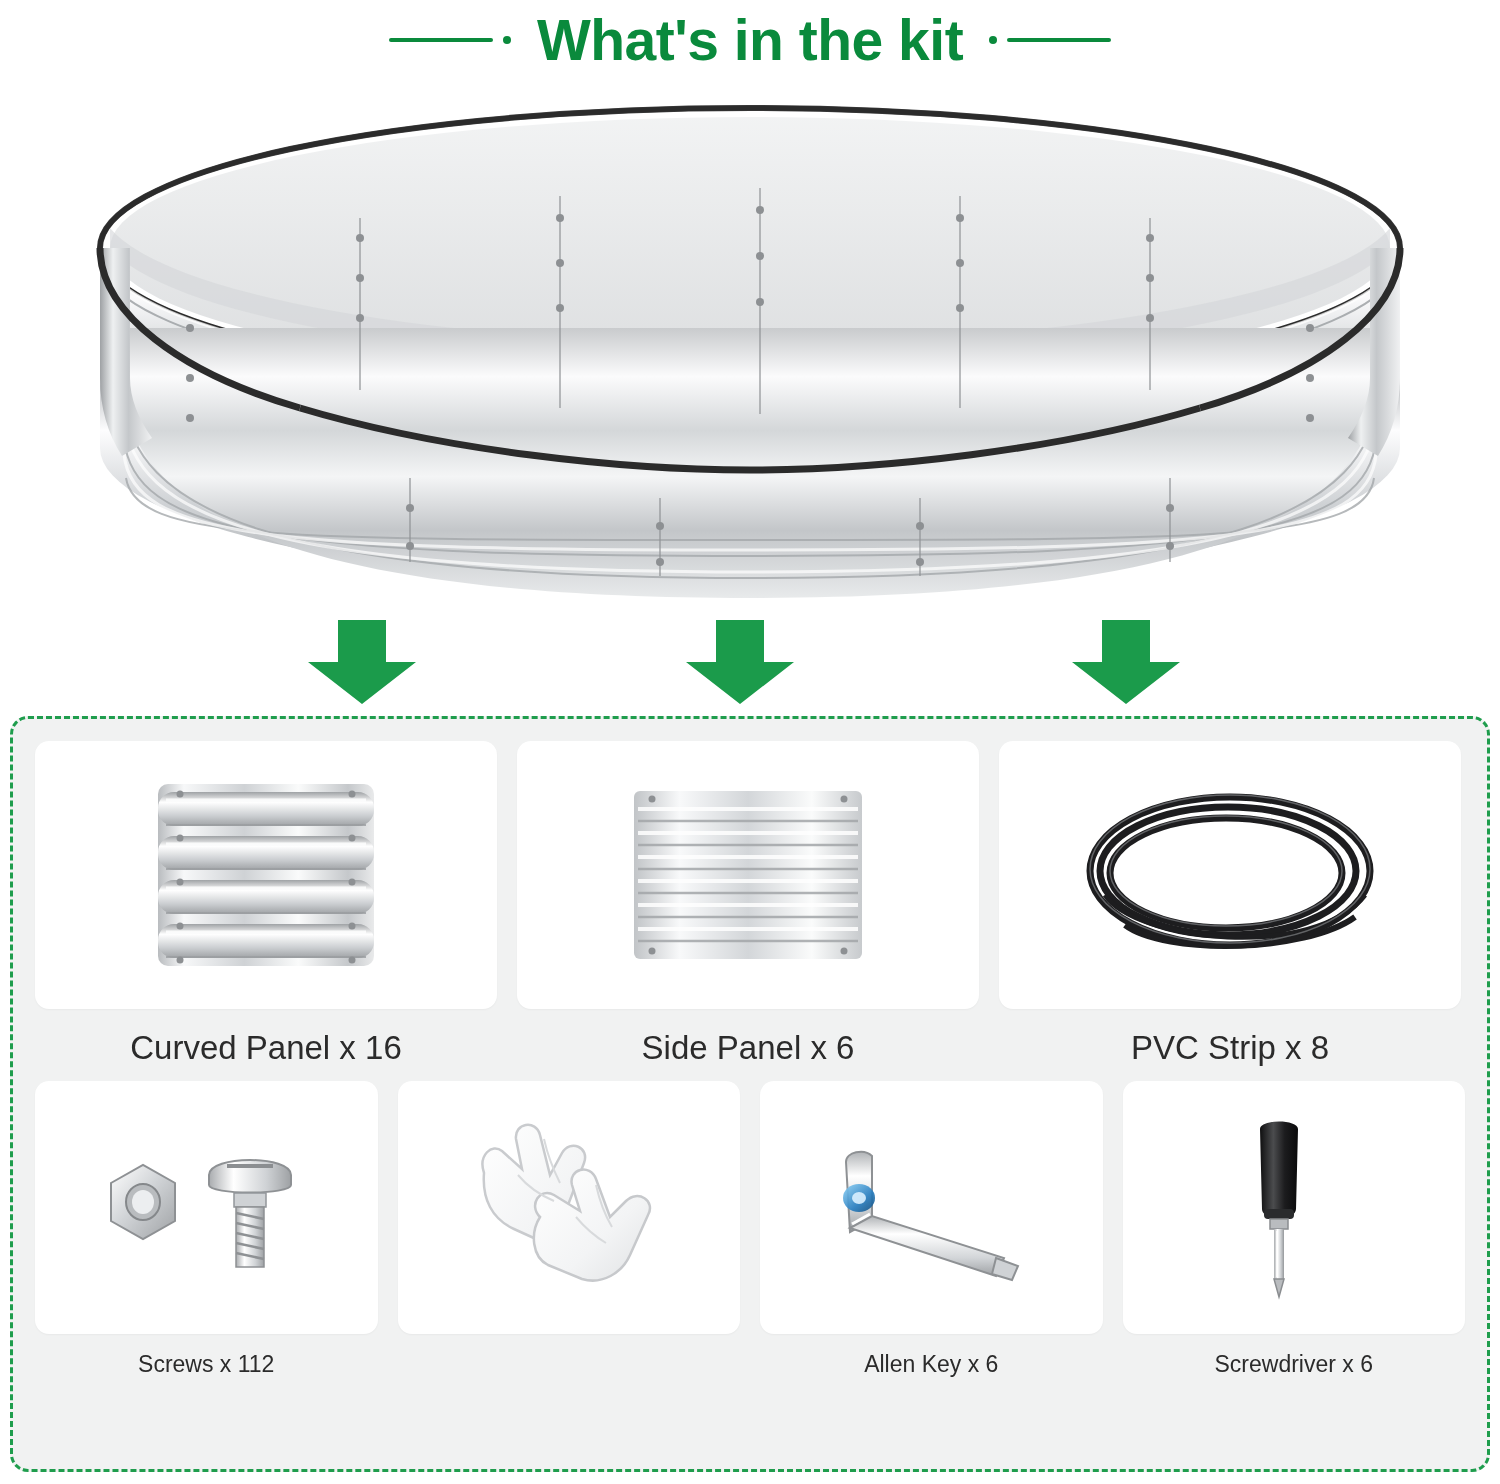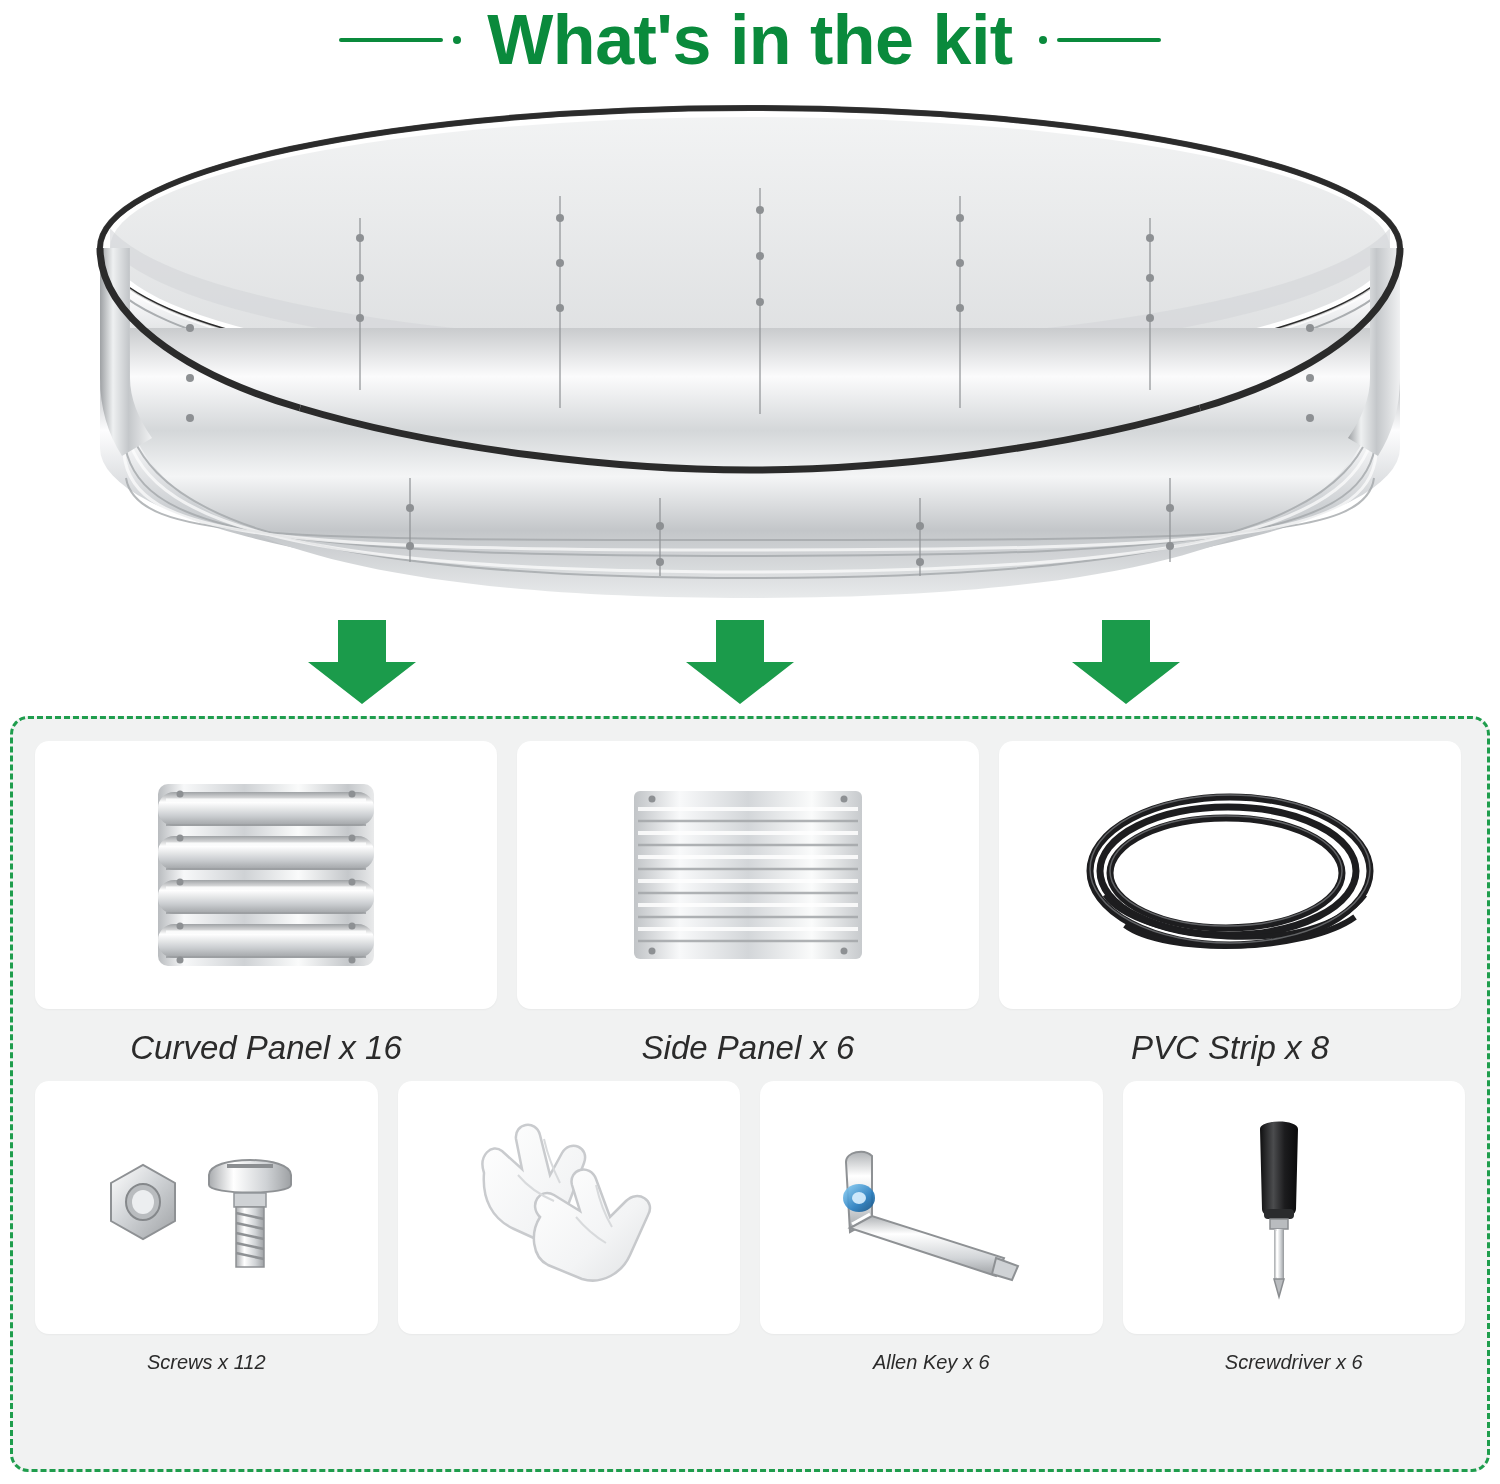--- a/index.html
+++ b/index.html
@@ -18,21 +18,21 @@
     position: absolute;
     top: 0;
     left: 0;
     width: 1500px;
     height: 80px;
     display: flex;
     align-items: center;
     justify-content: center;
   }
   .title-text {
-    font-size: 70px;
+    font-size: 57px;
     font-weight: bold;
     color: #0a8a3c;
     letter-spacing: -0.5px;
     white-space: nowrap;
   }
   .title-deco {
     display: flex;
     align-items: center;
     gap: 10px;
   }
@@ -86,21 +86,21 @@
   .kit-grid-top {
     display: flex;
     gap: 20px;
   }
   .kit-grid-bottom {
     display: flex;
     gap: 20px;
     margin-top: 14px;
   }
 
-  .cell { display: flex; flex-direction: column; align-items: center; font-style: italic; }
+  .cell { display: flex; flex-direction: column; align-items: center; }
   .cell-top { width: 462px; }
   .cell-bottom { width: 349px; }
 
   .card {
     width: 100%;
     background: #ffffff;
     border-radius: 14px;
     display: flex;
     align-items: center;
     justify-content: center;
@@ -111,21 +111,21 @@
 
   .caption {
     margin-top: 20px;
     font-size: 33px;
     color: #2b2b2b;
     text-align: center;
     white-space: nowrap;
   }
   .caption-bottom {
     margin-top: 17px;
-    font-size: 20px;
+    font-size: 23px;
   }
 
   .svg-wrap { display: flex; align-items: center; justify-content: center; width: 100%; height: 100%; }
 </style>
 </head>
 <body>
 
 <div class="title-row">
   <div class="title-deco left">
     <span class="deco-line"></span>

